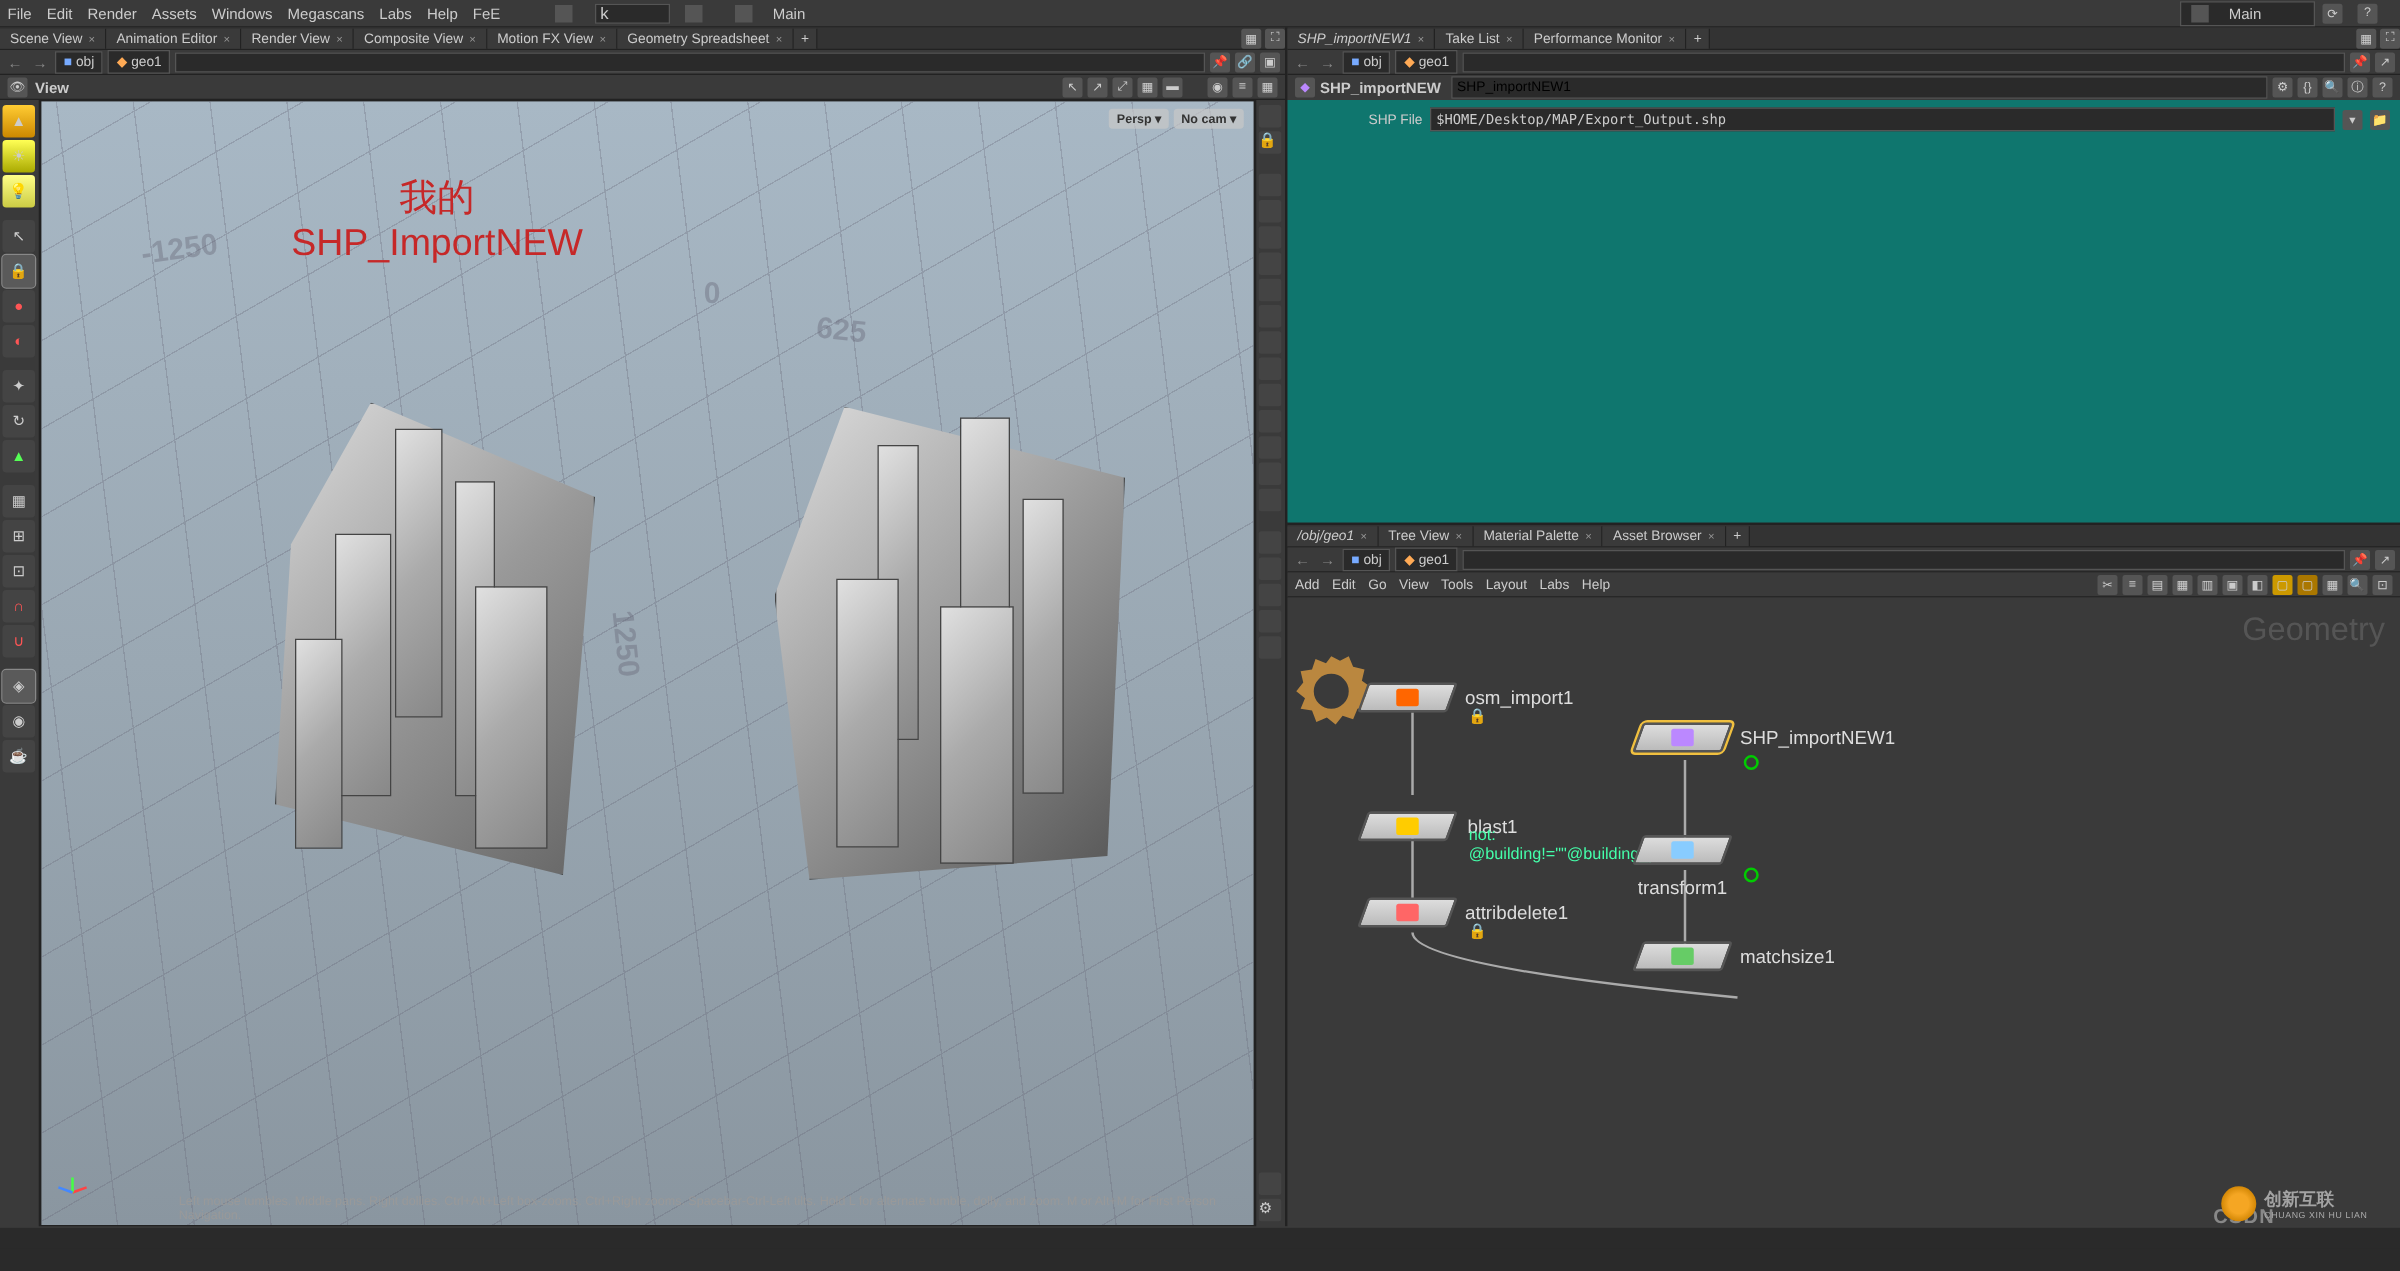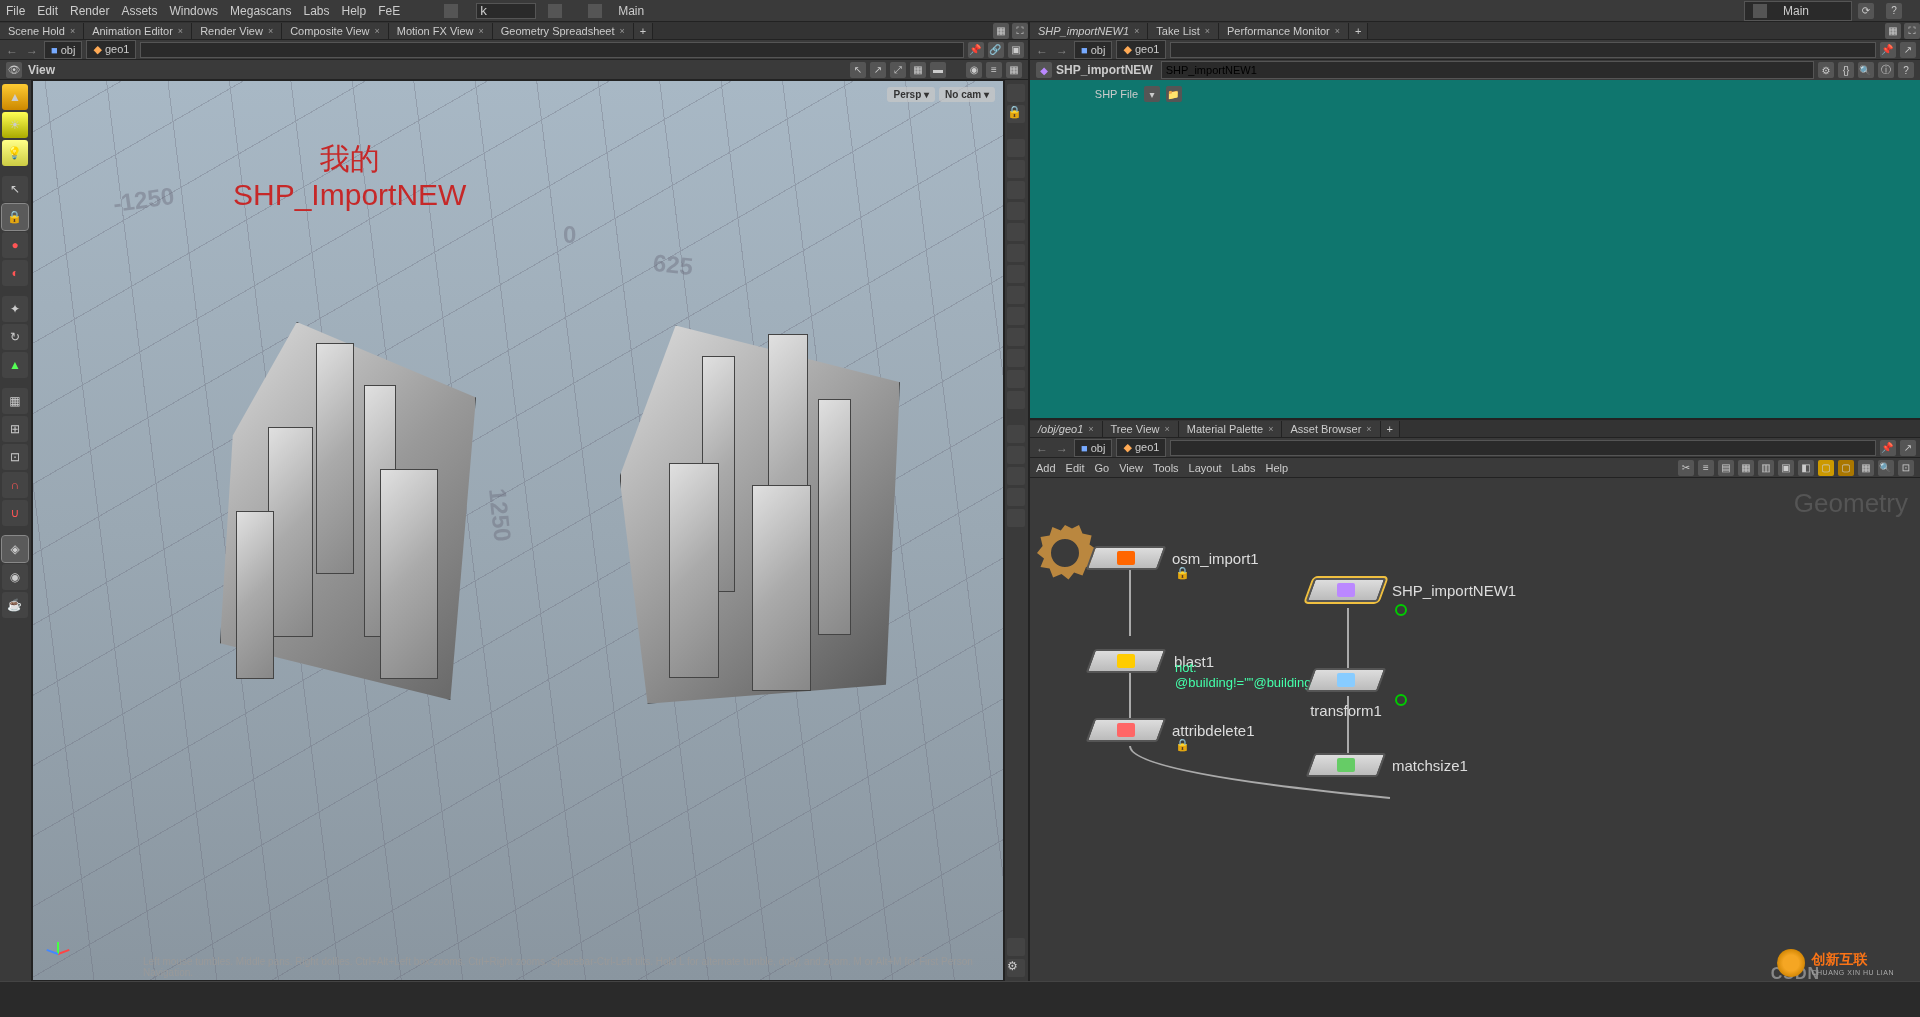--- a/index.html
+++ b/index.html
@@ -73,21 +73,21 @@
 .node .body.selected { outline:2px solid #f0c040; }
 .node .body .nicon { width:18px; height:14px; transform:skewX(20deg); background:#888; border-radius:2px; }
 .node .nlabel { font-size:15px; color:#ddd; }
 .node .flag { position:absolute; width:12px; height:12px; border-radius:50%; }
 .gear-deco { position:absolute; left:0; top:40px; width:70px; height:70px; opacity:0.9; }
 .gear-deco svg { width:100%; height:100%; }
 .expr-txt { position:absolute; font-size:13px; color:#4fa; font-family:monospace; }
 
 .watermark { position:absolute; right:26px; bottom:4px; display:flex; align-items:center; gap:6px; }
 .watermark .logo { width:28px; height:28px; background:radial-gradient(circle,#f5a623 40%,#d48806 70%); border-radius:50%; position:relative; }
-.watermark .txt { font-size:14px; color:#f97316; font-weight:bold; }
+.watermark .txt { font-size:14px; color:#a3a3a3; font-weight:bold; }
 .csdn-mark { position:absolute; right:100px; bottom:-2px; font-size:16px; color:#888; font-weight:bold; letter-spacing:1px; }
 
 .statusbar { height:18px; background:#2a2a2a; border-top:1px solid #444; }
 .top-toolbar-right { margin-left:auto; display:flex; gap:3px; }
 </style>
 </head>
 <body>
 
 <div class="menubar">
   <span>File</span>
@@ -113,21 +113,21 @@
   </div>
   <span class="tool-icon" style="margin-left:6px;">⟳</span>
   <span class="tool-icon">?</span>
 </div>
 
 <div class="main-layout">
 
 <div class="left-area">
   <div class="tabbar">
     <div class="tab">
-          <span>Scene Hold</span>
+          <span>Scene View</span>
           <span class="x">×</span>
         </div>
     <div class="tab">
           <span>Animation Editor</span>
           <span class="x">×</span>
         </div>
     <div class="tab">
           <span>Render View</span>
           <span class="x">×</span>
         </div>
@@ -314,20 +314,21 @@
       <input class="oplabel" value="SHP_importNEW1" style="">
       <span class="tool-icon">⚙</span>
       <span class="tool-icon">{}</span>
       <span class="tool-icon">🔍</span>
       <span class="tool-icon">ⓘ</span>
       <span class="tool-icon">?</span>
     </div>
     <div class="param-body">
       <div class="param-row">
         <label>SHP File</label>
+        <input value="$HOME/Desktop/MAP/Export_Output.shp" style="">
         <span class="tool-icon">▾</span>
         <span class="tool-icon">📁</span>
       </div>
     </div>
   </div>
 
   <div class="network-panel">
     <div class="tabbar">
       <div class="tab" style="font-style:italic;">
             <span>/obj/geo1</span>

